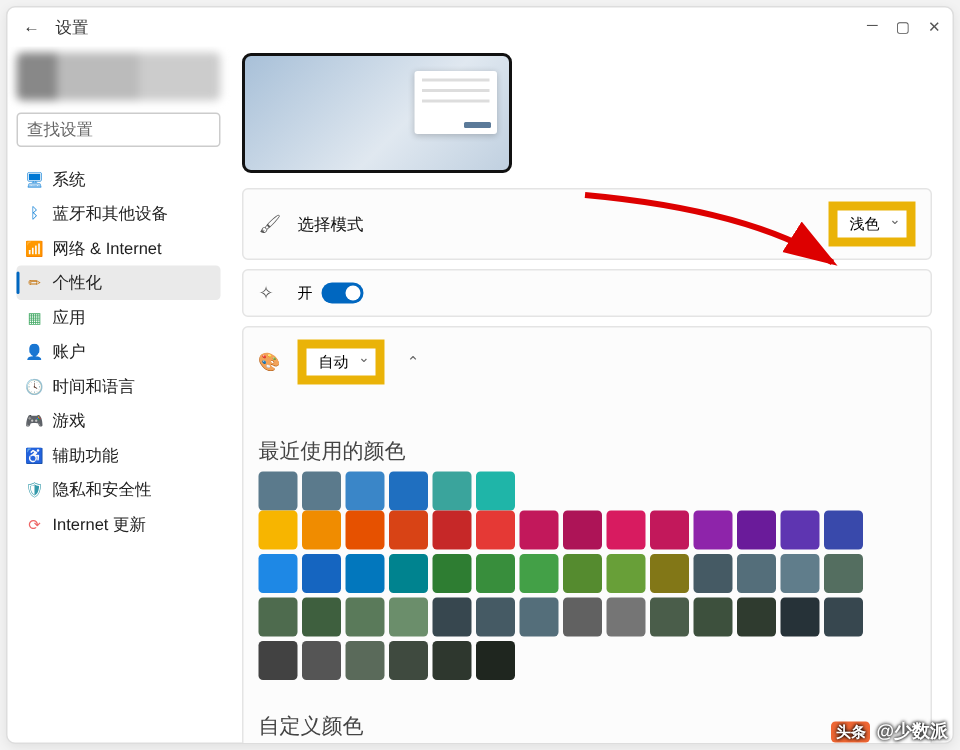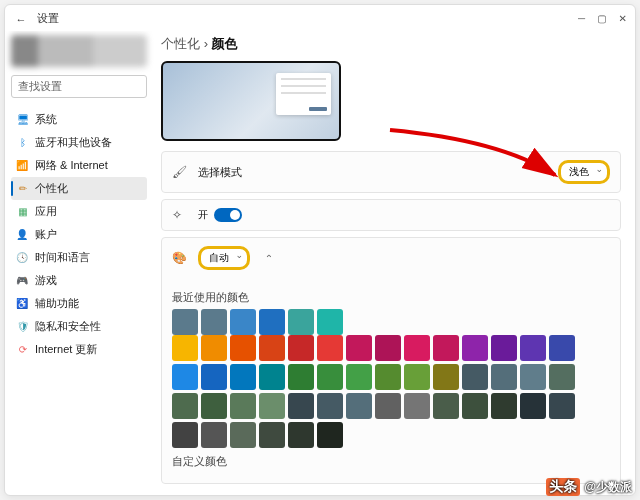--- a/index.html
+++ b/index.html
@@ -23,35 +23,35 @@
 .preview { border: 2px solid #111; border-radius: 6px; width: 180px; height: 80px; background: linear-gradient(135deg,#a8c0d8 0%,#e0e8f0 60%,#c0d0e0 100%); position: relative; overflow: hidden; margin-bottom: 10px; }
 .preview .pwin { position: absolute; right: 8px; top: 10px; width: 55px; height: 42px; background: #fff; border-radius: 2px; box-shadow: 0 1px 4px rgba(0,0,0,0.2); }
 .preview .pwin .line { height: 2px; background: #ddd; margin: 5px 5px 0 5px; }
 .preview .pwin .bar { position: absolute; bottom: 4px; right: 4px; width: 18px; height: 4px; background: #5b7a99; border-radius: 1px; }
 .panel { border: 1px solid #e4e4e4; border-radius: 4px; background: #fcfcfc; margin-bottom: 6px; }
 .row { display: flex; align-items: center; padding: 8px 10px; gap: 10px; }
 .row .ricon { width: 16px; color: #555; font-size: 12px; }
 .row .rtext { flex: 1; }
 .row .rtitle { font-size: 11px; color: #111; }
 .row .rdesc { font-size: 9px; color: #777; }
-.select { border: 3px solid #eab308; border-radius: 10px; padding: 2px 18px 2px 8px; font-size: 10px; background: #fff; position: relative; min-width: 48px; }
+.select { border: 6px solid #eab308; border-radius: 0; padding: 2px 18px 2px 8px; font-size: 10px; background: #fff; position: relative; min-width: 48px; }
 .select::after { content: "⌄"; position: absolute; right: 4px; top: 1px; font-size: 9px; color: #666; }
 .toggle { display: flex; align-items: center; gap: 6px; }
 .toggle .tlabel { font-size: 10px; }
 .switch { width: 28px; height: 14px; background: #0067c0; border-radius: 8px; position: relative; }
 .switch::after { content: ""; position: absolute; right: 2px; top: 2px; width: 10px; height: 10px; background: #fff; border-radius: 50%; }
 .chev { width: 18px; text-align: center; color: #666; font-size: 10px; cursor: pointer; }
 .colors-section { padding: 6px 10px 10px 10px; }
-.section-label { font-size: 11px; color: #444; margin: 6px 0 4px 0; }
+.section-label { font-size: 14px; color: #444; margin: 22px 0 4px 0; }
 .swatchrow { display: flex; gap: 3px; flex-wrap: wrap; max-width: 410px; }
 .swatch { width: 26px; height: 26px; border-radius: 3px; cursor: pointer; }
 .swatch.sm { width: 26px; height: 26px; }
 .arrow-annot { position: absolute; left: 380px; top: 120px; pointer-events: none; }
 .watermark { position: absolute; right: 8px; bottom: 4px; font-size: 12px; color: #fff; text-shadow: 0 0 3px #000,0 0 2px #000; font-weight: 600; display:flex; align-items:center; gap:4px;}
-.watermark .badge{ background:#e63; color:#fff; border-radius:3px; padding:0 3px; font-size:14px;}
+.watermark .badge{ background:#e63; color:#fff; border-radius:3px; padding:0 3px; font-size:10px;}
 </style>
 </head>
 <body>
 
 <div class="window">
   <div class="titlebar">
     <span class="back">←</span>
     <span class="title">设置</span>
     <div class="wincontrols">
       <span>─</span>
@@ -104,25 +104,20 @@
             <span class="navicon" style="color:#39a">🛡</span>
             <span>隐私和安全性</span>
           </div>
           <div class="navitem">
             <span class="navicon" style="color:#e66">⟳</span>
             <span>Internet 更新</span>
           </div>
         </div>
     </div>
     <div class="main">
-      <div class="breadcrumb">
-        <span>个性化</span>
-        <span>›</span>
-        <span class="strong">颜色</span>
-      </div>
 
       <div class="preview">
         <div class="pwin">
             <div class="line"></div>
             <div class="line"></div>
             <div class="line"></div>
             <div class="bar"></div>
           </div>
       </div>
 

